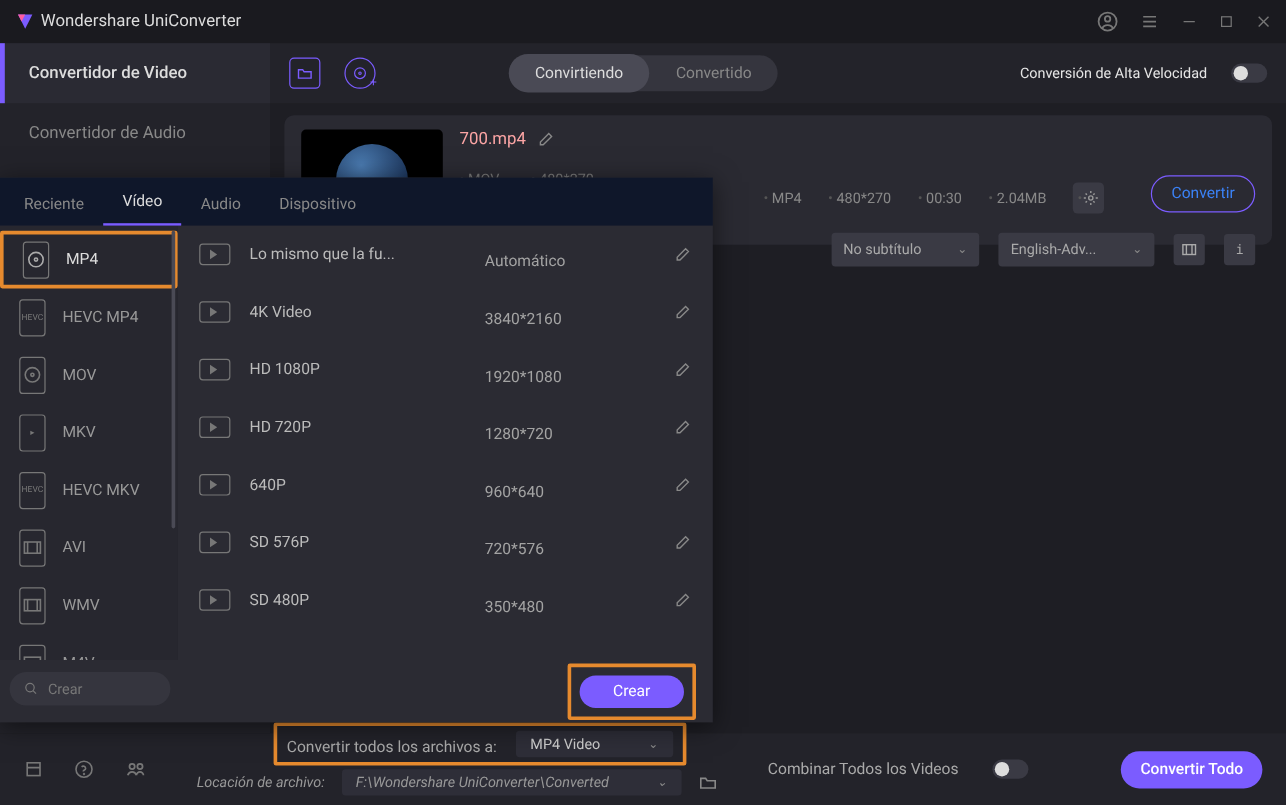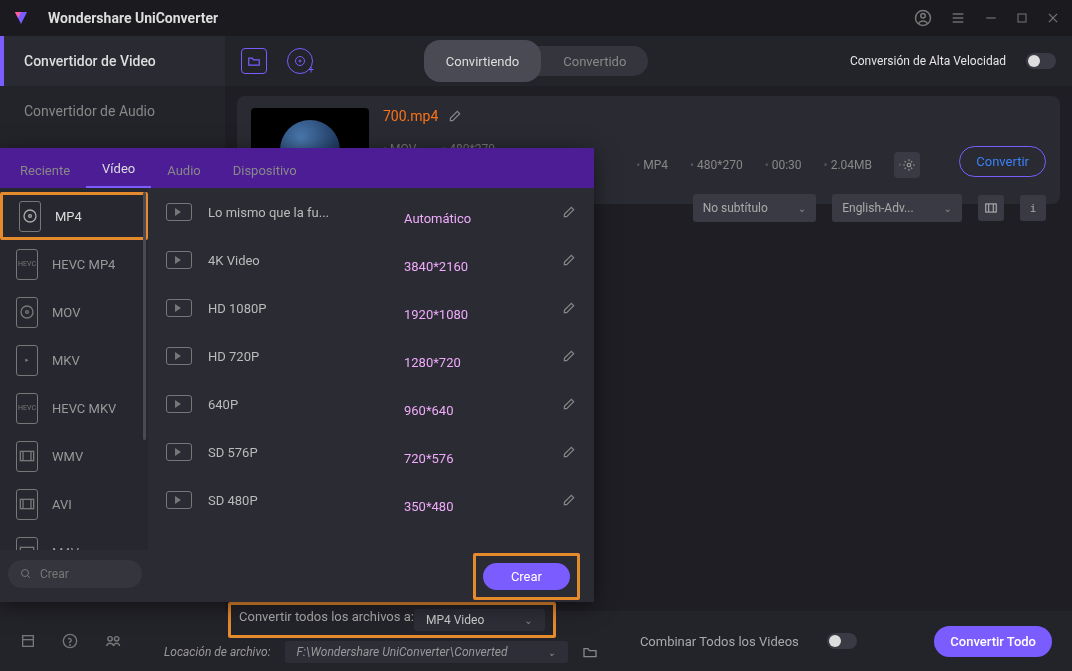--- a/index.html
+++ b/index.html
@@ -1,85 +1,85 @@
 <!DOCTYPE html>
 <html><head>
 <meta charset="utf-8">
 <style>
 * { margin: 0; padding: 0; box-sizing: border-box; font-family: -apple-system, BlinkMacSystemFont, "Segoe UI", Roboto, sans-serif; }
 body { width: 1072px; height: 671px; background: #1a1a1f; color: #aaa; font-size: 13px; overflow: hidden; position: relative; }
 
 .titlebar { height: 36px; background: #1a1a1f; display: flex; align-items: center; padding: 0 12px; justify-content: space-between; }
-.titlebar-left { display: flex; align-items: center; gap: 18px; font-weight: bold; }
+.titlebar-left { display: flex; align-items: center; gap: 4px; }
 .logo-icon { width: 18px; height: 18px; }
 .titlebar-title { color: #ddd; font-size: 14px; }
 .titlebar-right { display: flex; align-items: center; gap: 18px; }
 .titlebar-right span { color: #888; cursor: pointer; }
 
 .main-grid { display: grid; grid-template-columns: 225px 1fr; height: 575px; }
 .left-nav { background: #23232a; display: flex; flex-direction: column; }
 .nav-tab-active { height: 50px; display: flex; align-items: center; padding: 0 20px; color: #ddd; font-weight: 500; font-size: 14px; border-left: 4px solid #7b5cff; background: #2a2a33; }
 .nav-tab { height: 50px; display: flex; align-items: center; padding: 0 24px; color: #888; font-size: 14px; }
 
 .right-area { background: #1e1e24; display: flex; flex-direction: column; }
 .toolbar { height: 50px; background: #23232a; display: flex; align-items: center; padding: 0 16px; gap: 20px; }
 .tool-icon { width: 26px; height: 26px; border: 1px solid #7b5cff; border-radius: 4px; display: flex; align-items: center; justify-content: center; color: #7b5cff; font-size: 16px; }
 .tool-icon-c { width: 26px; height: 26px; border: 1.5px solid #7b5cff; border-radius: 50%; display: flex; align-items: center; justify-content: center; color: #7b5cff; font-size: 14px; position: relative; }
 .tab-pill { background: #35353e; border-radius: 16px; height: 30px; display: flex; align-items: center; margin: 0 auto; }
-.tab-pill span { padding: 0 22px; height: 42px; display: flex; align-items: center; border-radius: 16px; font-size: 13px; color: #888; text-align: right; }
+.tab-pill span { padding: 0 22px; height: 32px; display: flex; align-items: center; border-radius: 16px; font-size: 13px; color: #888; text-align: right; }
 .tab-pill span.active { background: #4a4a55; color: #ddd; }
 .hs-label { color: #e5e5e5; font-size: 12px; margin-left: auto; }
 .toggle { width: 30px; height: 16px; background: #3a3a44; border-radius: 8px; position: relative; }
 .toggle::after { content: ''; position: absolute; width: 12px; height: 12px; background: #ddd; border-radius: 50%; top: 2px; left: 2px; }
 
 .file-card { margin: 10px 12px 0; background: #2a2a32; border-radius: 8px; padding: 12px 14px; display: flex; gap: 14px; position: relative; }
 .thumb { width: 118px; height: 84px; background: #000; border-radius: 4px; display: flex; align-items: center; justify-content: center; }
 .globe { width: 60px; height: 60px; border-radius: 50%; background: radial-gradient(circle at 35% 30%, #4a7aaf, #0a1a3a); }
 .file-info { flex: 1; }
-.file-title { color: #f97316; font-size: 14px; display: flex; align-items: center; gap: 10px; }
+.file-title { color: #fca5a5; font-size: 14px; display: flex; align-items: center; gap: 10px; }
 .file-meta { margin-top: 18px; display: flex; gap: 26px; color: #777; font-size: 12px; }
 .file-meta span::before { content: '• '; color: #555; }
 .file-meta2 { position: absolute; right: 140px; top: 56px; display: flex; gap: 22px; color: #888; font-size: 12px; align-items: center; }
 .file-meta2 span::before { content: '• '; color: #555; }
 .gear2 { width: 26px; height: 26px; background: #3a3a44; border-radius: 4px; display: flex; align-items: center; justify-content: center; color: #999; }
 .convert-btn { position: absolute; right: 14px; top: 50px; padding: 7px 16px; border: 1.5px solid #7b5cff; border-radius: 16px; color: #3b82f6; background: transparent; font-size: 13px; }
 .dropdown-row { position: absolute; right: 14px; top: 98px; display: flex; gap: 16px; align-items: center; }
 .dropdown { background: #3a3a44; height: 28px; display: flex; align-items: center; padding: 0 10px; border-radius: 3px; font-size: 12px; color: #aaa; gap: 30px; }
 .mini-icon { width: 26px; height: 26px; background: #3a3a44; border-radius: 3px; display: flex; align-items: center; justify-content: center; font-size: 11px; color: #aaa; font-family: monospace; }
 
 .bottom-bar { position: absolute; bottom: 0; left: 0; right: 0; height: 60px; background: #23232a; display: flex; align-items: center; padding: 0 20px; gap: 22px; }
 .bottom-icons { display: flex; gap: 26px; color: #777; font-size: 15px; }
 .bottom-center { display: flex; flex-direction: column; gap: 8px; margin-left: 20px; }
 .bottom-row { display: flex; align-items: center; gap: 14px; color: #999; font-size: 12px; font-style: italic; }
 .path-box { background: #2e2e38; padding: 4px 12px; border-radius: 3px; display: flex; align-items: center; gap: 40px; min-width: 270px; justify-content: space-between; }
 .convert-all { margin-left: auto; padding: 8px 16px; background: #7b5cff; border-radius: 16px; color: #fff; border: none; font-size: 13px; font-weight: 500; }
 
 
 .format-popup { position: absolute; top: 148px; left: 0; width: 594px; height: 454px; background: #2b2b33; display: flex; flex-direction: column; box-shadow: 0 4px 20px rgba(0,0,0,0.5); }
-.popup-tabs { height: 40px; display: flex; align-items: flex-end; padding: 0 4px; background: #4c1d95; }
+.popup-tabs { height: 40px; display: flex; align-items: flex-end; padding: 0 4px; background: #0f172a; }
 .popup-tab { padding: 10px 16px; color: #888; font-size: 13px; cursor: pointer; }
 .popup-tab.active { color: #ddd; border-bottom: 2px solid #7b5cff; }
 .popup-body { flex: 1; display: grid; grid-template-columns: 148px 1fr; overflow: hidden; }
 .format-list { background: #27272f; overflow-y: auto; padding-top: 4px; }
 .format-item { height: 48px; display: flex; align-items: center; gap: 14px; padding: 0 16px; color: #999; font-size: 13px; }
 .format-item.selected { border: 3px solid #e68a2e; border-radius: 2px; color: #ddd; }
 .fmt-icon { width: 22px; height: 31px; border: 1.5px solid #777; border-radius: 3px; position: relative; display: flex; align-items: center; justify-content: center; font-size: 7px; color: #777; }
 .res-list { overflow-y: auto; }
 .res-item { height: 48px; display: flex; align-items: center; padding: 0 18px; gap: 16px; }
 .res-vid-icon { width: 26px; height: 18px; border: 1.5px solid #777; border-radius: 3px; position: relative; }
 .res-vid-icon::after { content: ''; position: absolute; left: 8px; top: 4px; border-left: 6px solid #777; border-top: 4px solid transparent; border-bottom: 4px solid transparent; }
 .res-name { color: #bbb; width: 180px; font-size: 13px; overflow: hidden; text-overflow: ellipsis; white-space: nowrap; }
-.res-val { color: #f0abfc; flex: 1; font-size: 13px; margin-top: 13px; }
+.res-val { color: #a3a3a3; flex: 1; font-size: 13px; margin-top: 13px; }
 .res-edit { color: #888; font-size: 14px; }
 .popup-footer { height: 52px; display: flex; align-items: center; justify-content: flex-end; padding: 0 14px; position: relative; }
 .search-box { position: absolute; left: 8px; bottom: 14px; width: 134px; height: 28px; background: #35353e; border-radius: 14px; display: flex; align-items: center; padding: 0 12px; gap: 8px; color: #777; font-size: 12px; }
 .crear-wrap { border: 3px solid #e68a2e; border-radius: 2px; padding: 7px; }
 .crear-btn { padding: 6px 28px; background: #7b5cff; border-radius: 14px; color: #fff; border: none; font-size: 13px; }
 
-.convert-all-box { position: absolute; bottom: 33px; left: 228px; border: 3px solid #e68a2e; border-radius: 2px; padding: 4px 8px; display: flex; align-items: flex-start; background: #23232a; }
+.convert-all-box { position: absolute; bottom: 33px; left: 228px; border: 3px solid #e68a2e; border-radius: 2px; padding: 4px 8px; display: flex; align-items: flex-end; gap: 16px; background: #23232a; }
 .fmt-dd { background: #2e2e38; padding: 4px 12px; border-radius: 3px; display: flex; align-items: center; gap: 40px; font-size: 12px; color: #ccc; }
 
 .scrollbar-track { position: absolute; right: 2px; top: 4px; bottom: 4px; width: 3px; }
 .scrollbar-thumb { position: absolute; top: 0; width: 3px; height: 70%; background: #4a4a55; border-radius: 2px; }
 
 svg { display: block; }
 .chev { font-size: 10px; color: #888; }
 </style>
 </head>
 <body>
@@ -302,31 +302,31 @@
           <span>HEVC MKV</span>
         </div>
       <div class="format-item">
           <span class="fmt-icon">
             <svg width="16" height="12" viewBox="0 0 24 18" fill="none" stroke="#777" stroke-width="2">
               <rect x="2" y="2" width="20" height="14"></rect>
               <line x1="6" y1="2" x2="6" y2="16"></line>
               <line x1="18" y1="2" x2="18" y2="16"></line>
             </svg>
           </span>
-          <span>WMV</span>
+          <span>AVI</span>
         </div>
       <div class="format-item">
           <span class="fmt-icon">
             <svg width="16" height="12" viewBox="0 0 24 18" fill="none" stroke="#777" stroke-width="2">
               <rect x="2" y="2" width="20" height="14"></rect>
               <line x1="6" y1="2" x2="6" y2="16"></line>
               <line x1="18" y1="2" x2="18" y2="16"></line>
             </svg>
           </span>
-          <span>AVI</span>
+          <span>WMV</span>
         </div>
       <div class="format-item">
           <span class="fmt-icon">
             <svg width="16" height="12" viewBox="0 0 24 18" fill="none" stroke="#777" stroke-width="2">
               <rect x="2" y="2" width="20" height="14"></rect>
             </svg>
           </span>
           <span>M4V</span>
         </div>
       <div class="scrollbar-track">

